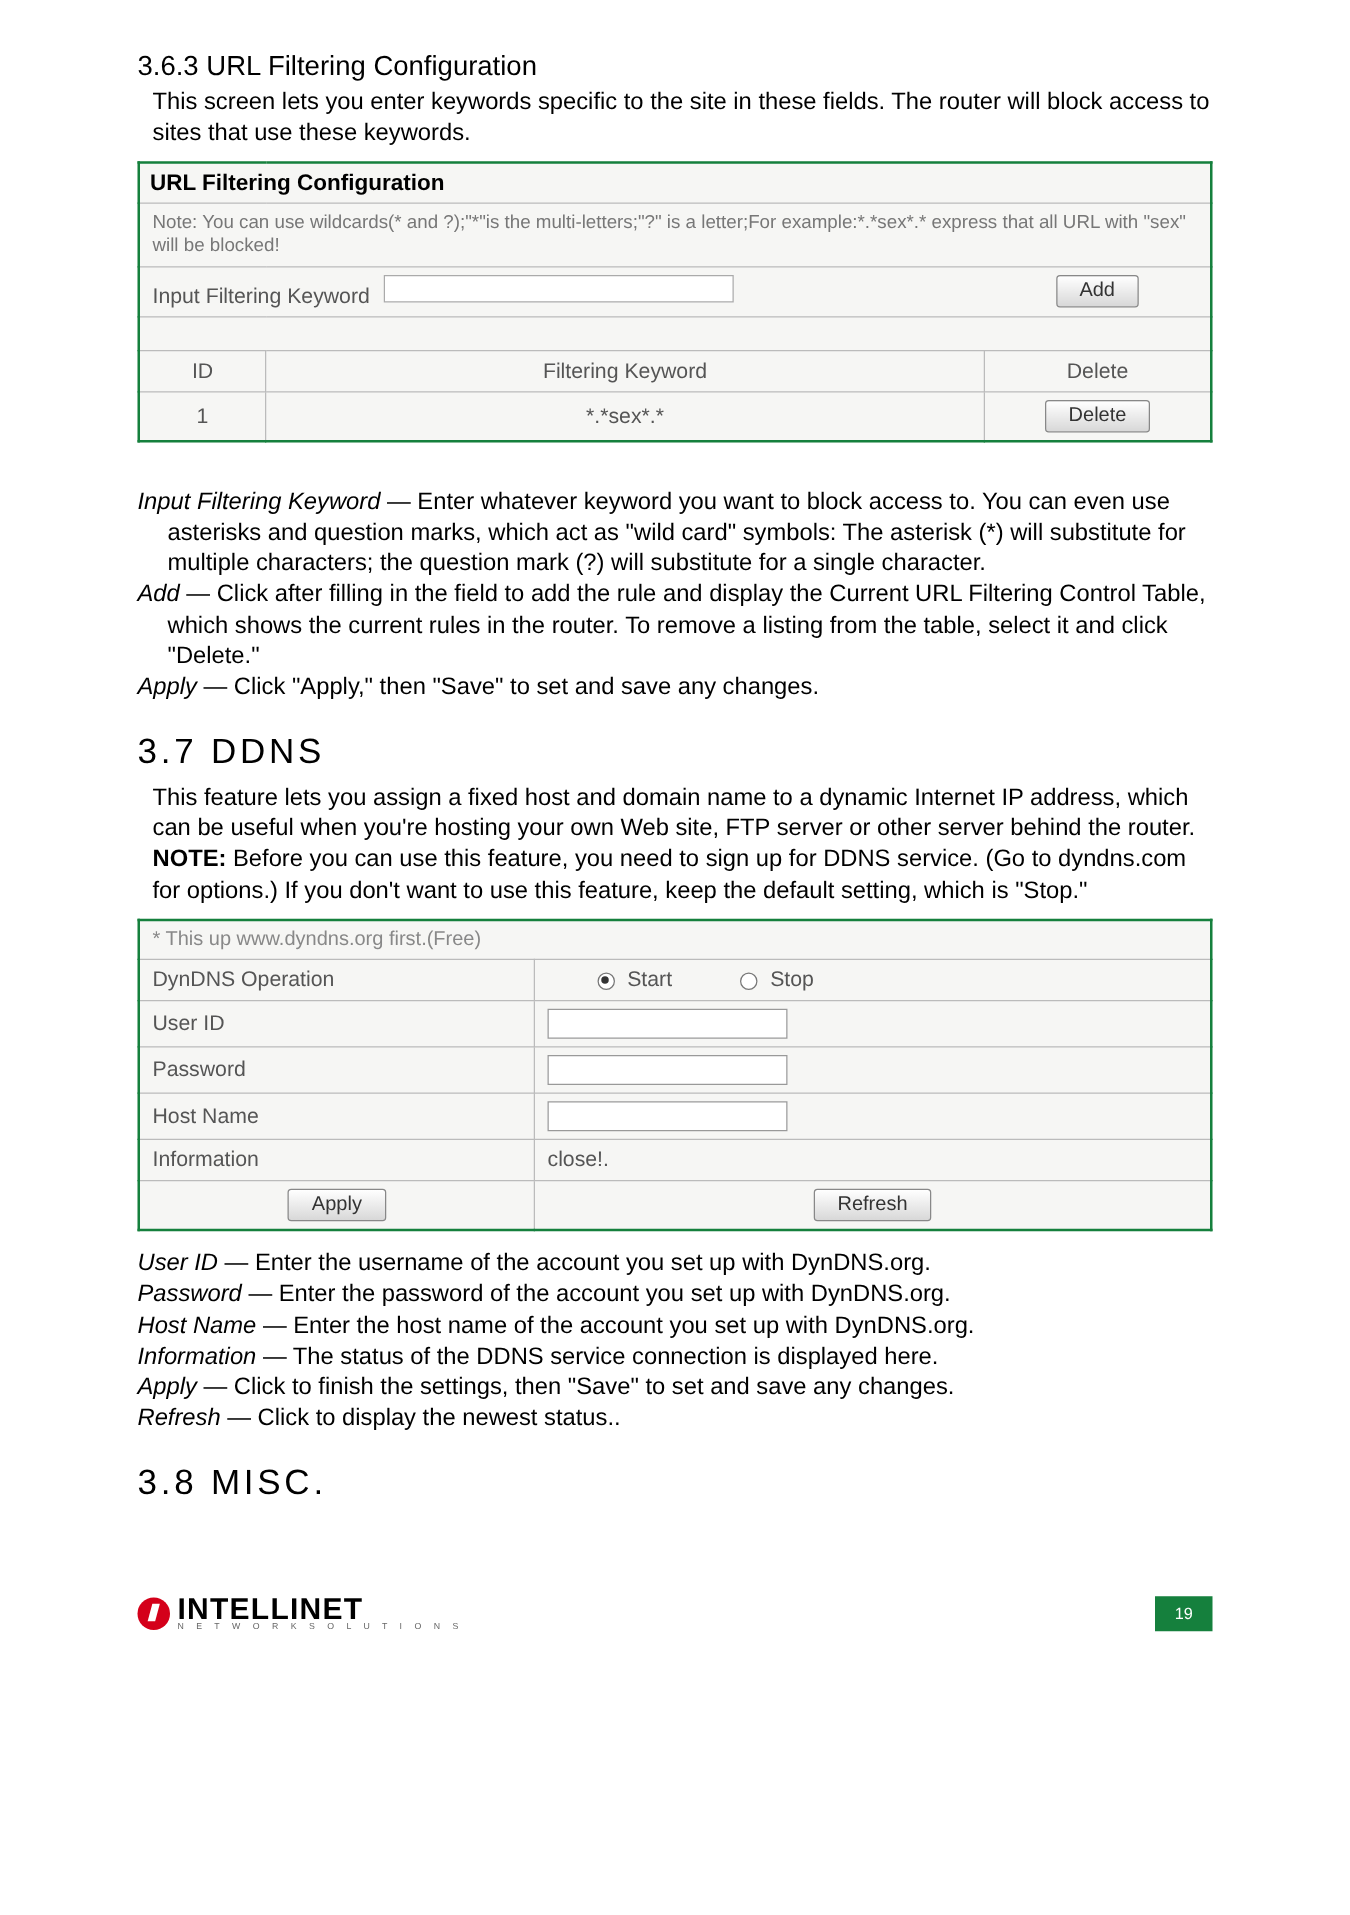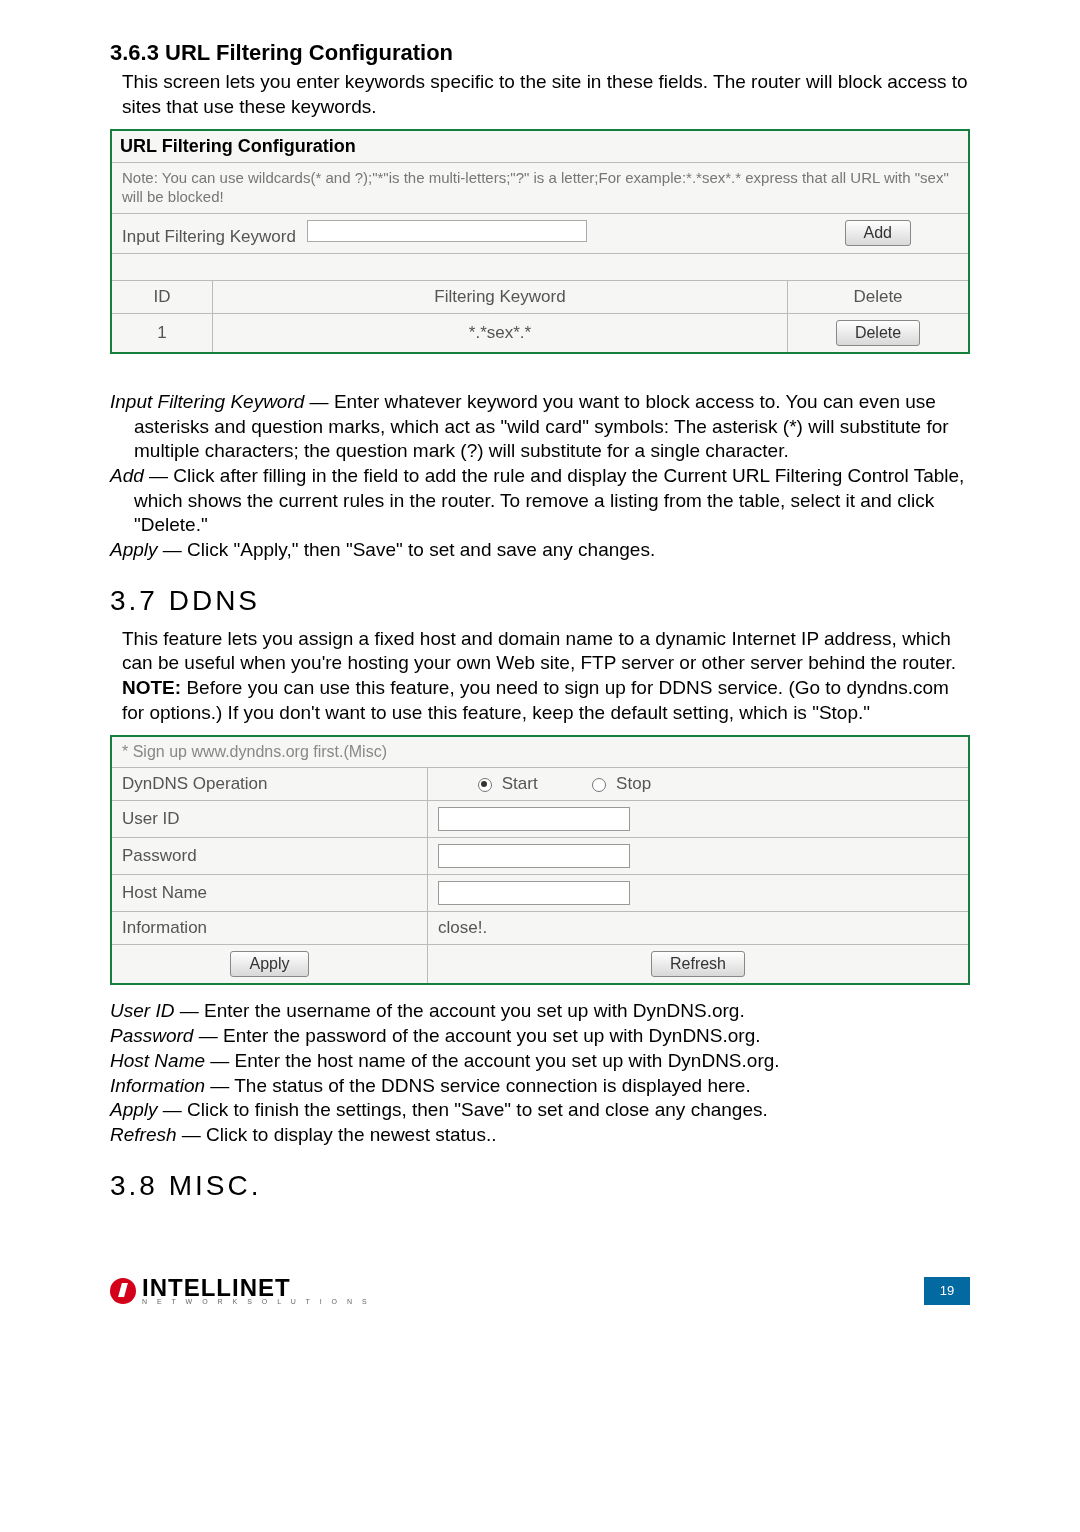--- a/index.html
+++ b/index.html
@@ -9,21 +9,21 @@
 background:#fff;
 color:#000;
 }
 .page{
 padding:40px 110px 20px 110px;
 box-sizing:border-box;
 }
 h3{
 font-size:22px;
 margin:0 0 4px 0;
-font-weight:700;
+font-weight:400;
 }
 h2{
 font-size:28px;
 margin:22px 0 10px 0;
 letter-spacing:3px;
 text-transform:uppercase;
 font-weight:400;
 }
 p{
 font-size:19px;
@@ -143,21 +143,21 @@
 color:#000;
 line-height:0.9;
 }
 .logo-sub{
 font-size:7px;
 letter-spacing:4px;
 color:#666;
 }
 .pnum{
 width:46px;height:28px;
-background:#0369a1;
+background:#15803d;
 color:#fff;
 font-size:13px;
 display:flex;
 align-items:center;
 justify-content:center;
 }
 </style>
 </head>
 <body>
 
@@ -208,21 +208,21 @@
 <h2>3.7  DDNS</h2>
 <p>
  <span>This feature lets you assign a fixed host and domain name to a dynamic Internet IP address, which can be useful when you're hosting your own Web site, FTP server or other server behind the router. </span>
  <span style="font-weight:700;">NOTE:</span>
  <span> Before you can use this feature, you need to sign up for DDNS service. (Go to dyndns.com for options.) If you don't want to use this feature, keep the default setting, which is "Stop."</span>
 </p>
 
 <table class="sc-table">
 <tbody>
 <tr>
-          <td colspan="2" style="color:#888;font-size:16px;">* Sign up www.dyndns.org first.(Misc)</td>
+          <td colspan="2" style="color:#888;font-size:16px;">* This up www.dyndns.org first.(Free)</td>
         </tr>
 <tr>
  <td style="width:295px;">DynDNS Operation</td>
  <td>
    <span style="margin-left:40px;">
      <span class="sc-radio checked"></span>
      <span>Start</span>
    </span>
    <span style="margin-left:50px;">
      <span class="sc-radio"></span>
@@ -251,21 +251,21 @@
  <td style="text-align:center;"><span class="sc-btn">Refresh</span></td>
 </tr>
 </tbody>
     </table>
 
 <div class="indent-list" style="padding-left:0;margin-top:14px;">
  <div><span class="term">User ID</span><span> — Enter the username of the account you set up with DynDNS.org.</span></div>
  <div><span class="term">Password</span><span> — Enter the password of the account you set up with DynDNS.org.</span></div>
  <div><span class="term">Host Name</span><span> — Enter the host name of the account you set up with DynDNS.org.</span></div>
  <div><span class="term">Information</span><span> — The status of the DDNS service connection is displayed here.</span></div>
- <div><span class="term">Apply</span><span> — Click to finish the settings, then "Save" to set and close any changes.</span></div>
+ <div><span class="term">Apply</span><span> — Click to finish the settings, then "Save" to set and save any changes.</span></div>
  <div><span class="term">Refresh</span><span> — Click to display the newest status..</span></div>
 </div>
 
 <h2>3.8  Misc.</h2>
 
 <div class="footer">
  <div class="logo">
    <div class="logo-mark"></div>
    <div>
      <div class="logo-text">INTELLINET</div>

